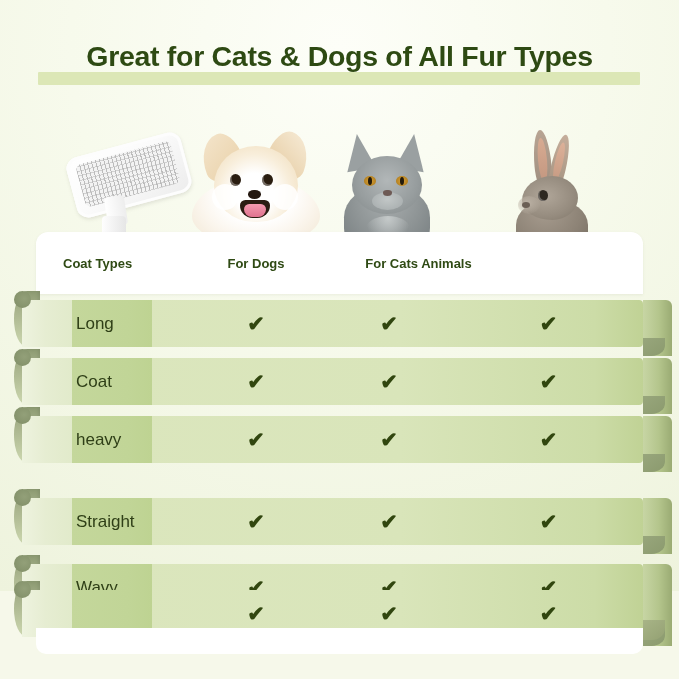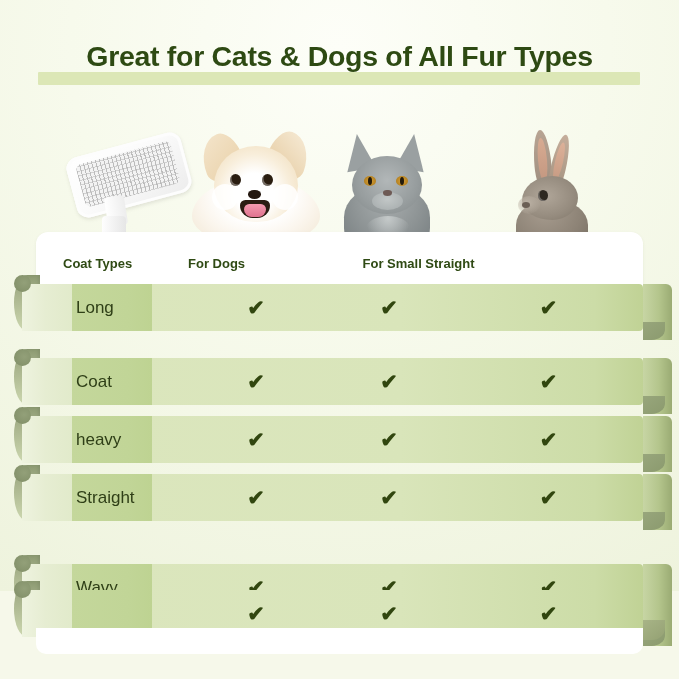--- a/index.html
+++ b/index.html
@@ -164,21 +164,21 @@
     box-shadow:0 1px 3px rgba(110,120,90,.10);
   }
   #header-row{
     position:absolute;left:36px;top:232px;width:607px;height:62px;
     display:flex;align-items:center;
   }
   .hcell{
     color:#2f4a14;font-weight:bold;font-size:13px;white-space:nowrap;
   }
   .hcell.c0{width:152px;padding-left:27px;box-sizing:border-box;}
-  .hcell.c1{width:136px;}
+  .hcell.c1{width:136px;text-align:center;}
   .hcell.c2{width:130px;text-align:center;}
   .hcell.c3{width:189px;text-align:center;}
 
   
   .ribbon{
     position:absolute;left:0;width:679px;height:47px;
   }
   .rib-main{
     position:absolute;left:36px;top:0;width:607px;height:47px;
     background:linear-gradient(90deg,#dfe9c4 0%,#dbe6bd 14%,#d9e5ba 60%,#ccdca7 92%,#c0d295 100%);
@@ -296,25 +296,25 @@
     <div class="r-head"></div>
     <div class="r-muzzle"></div>
     <div class="r-eye"></div>
     <div class="r-nose"></div>
   </div>
 
   <div id="table-card"></div>
   <div id="header-row">
     <div class="hcell c0">Coat Types</div>
     <div class="hcell c1">For Dogs</div>
-    <div class="hcell c3">For Small Straight</div>
+    <div class="hcell c3">For Cats Animals</div>
   </div>
 
   <div id="rows-host">
-      <div class="ribbon" style="top: 284px;">
+      <div class="ribbon" style="top: 300px;">
         <div class="tail-r"></div>
         <div class="tail-r-cap"></div>
         <div class="rib-main"></div>
         <div class="tail-l"></div>
         <div class="tail-l-band"></div>
         <div class="tail-l-cap"></div>
         <div class="rib-label"></div>
         <div class="rib-label-text">Long</div>
         <div class="check ck1">✔</div>
         <div class="check ck2">✔</div>
@@ -339,21 +339,21 @@
         <div class="rib-main"></div>
         <div class="tail-l"></div>
         <div class="tail-l-band"></div>
         <div class="tail-l-cap"></div>
         <div class="rib-label"></div>
         <div class="rib-label-text">heavy</div>
         <div class="check ck1">✔</div>
         <div class="check ck2">✔</div>
         <div class="check ck3">✔</div>
       </div>
-      <div class="ribbon" style="top: 474px;">
+      <div class="ribbon" style="top: 498px;">
         <div class="tail-r"></div>
         <div class="tail-r-cap"></div>
         <div class="rib-main"></div>
         <div class="tail-l"></div>
         <div class="tail-l-band"></div>
         <div class="tail-l-cap"></div>
         <div class="rib-label"></div>
         <div class="rib-label-text">Straight</div>
         <div class="check ck1">✔</div>
         <div class="check ck2">✔</div>

